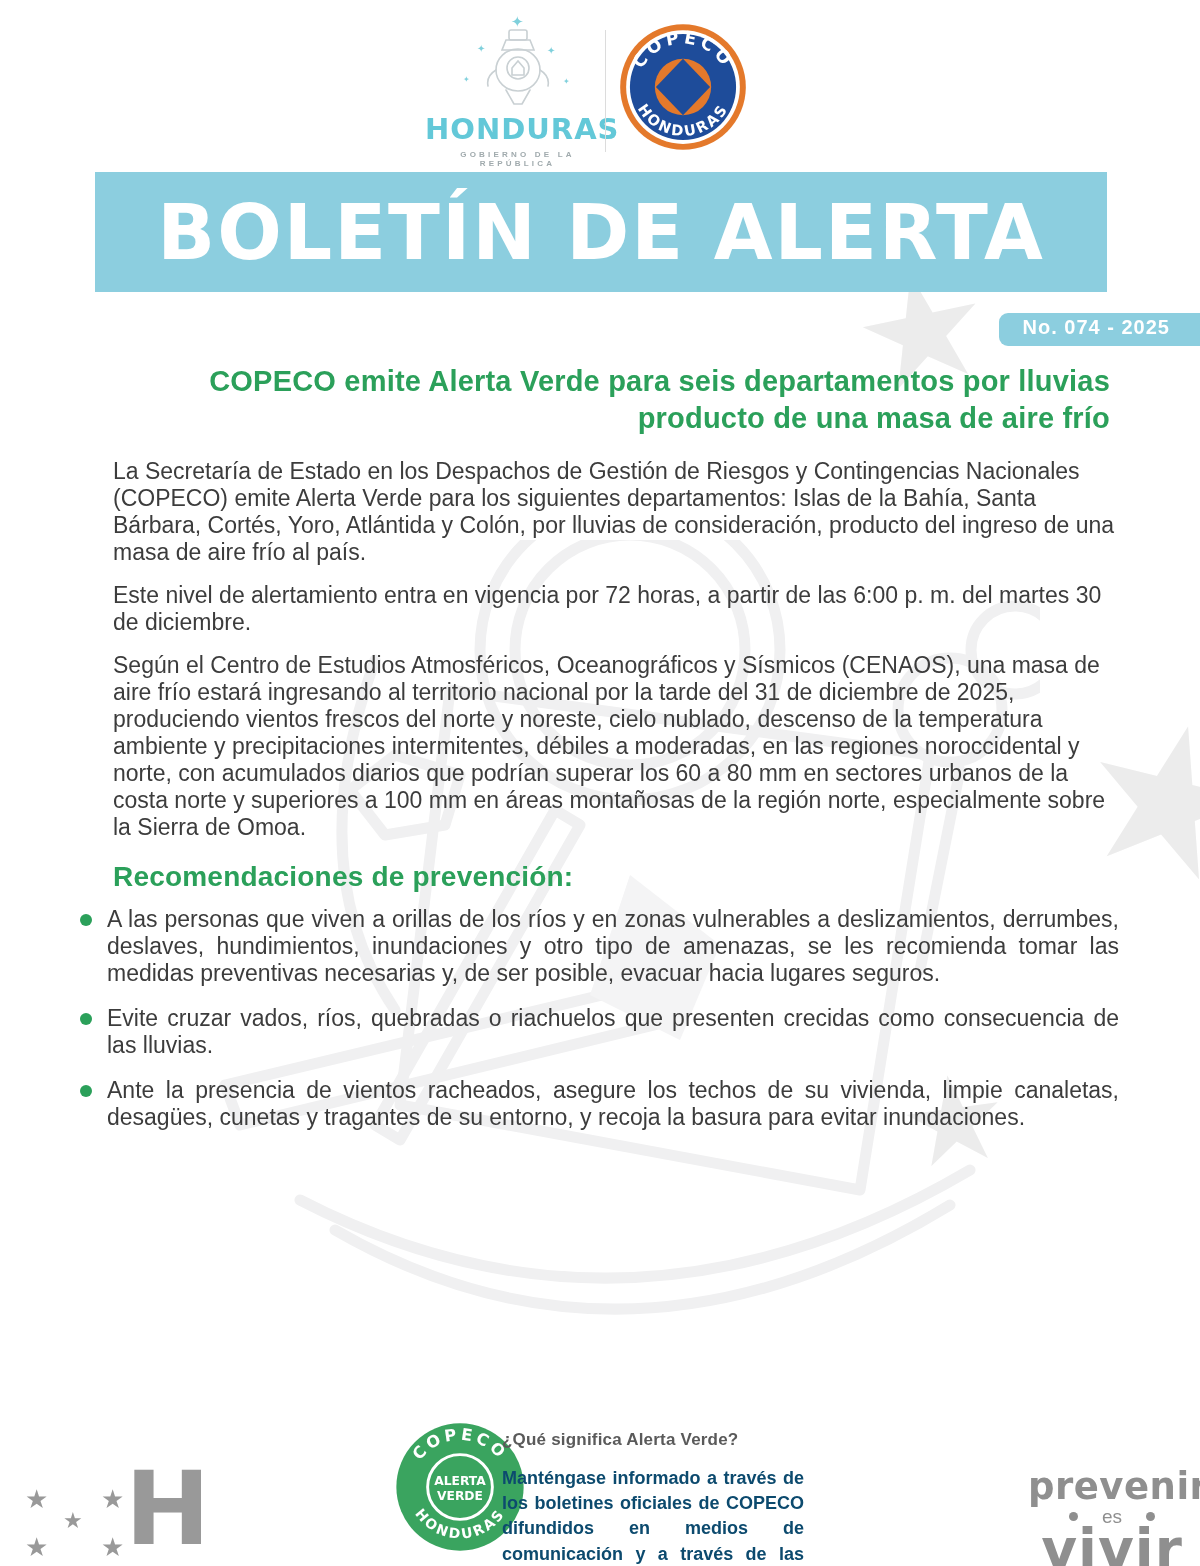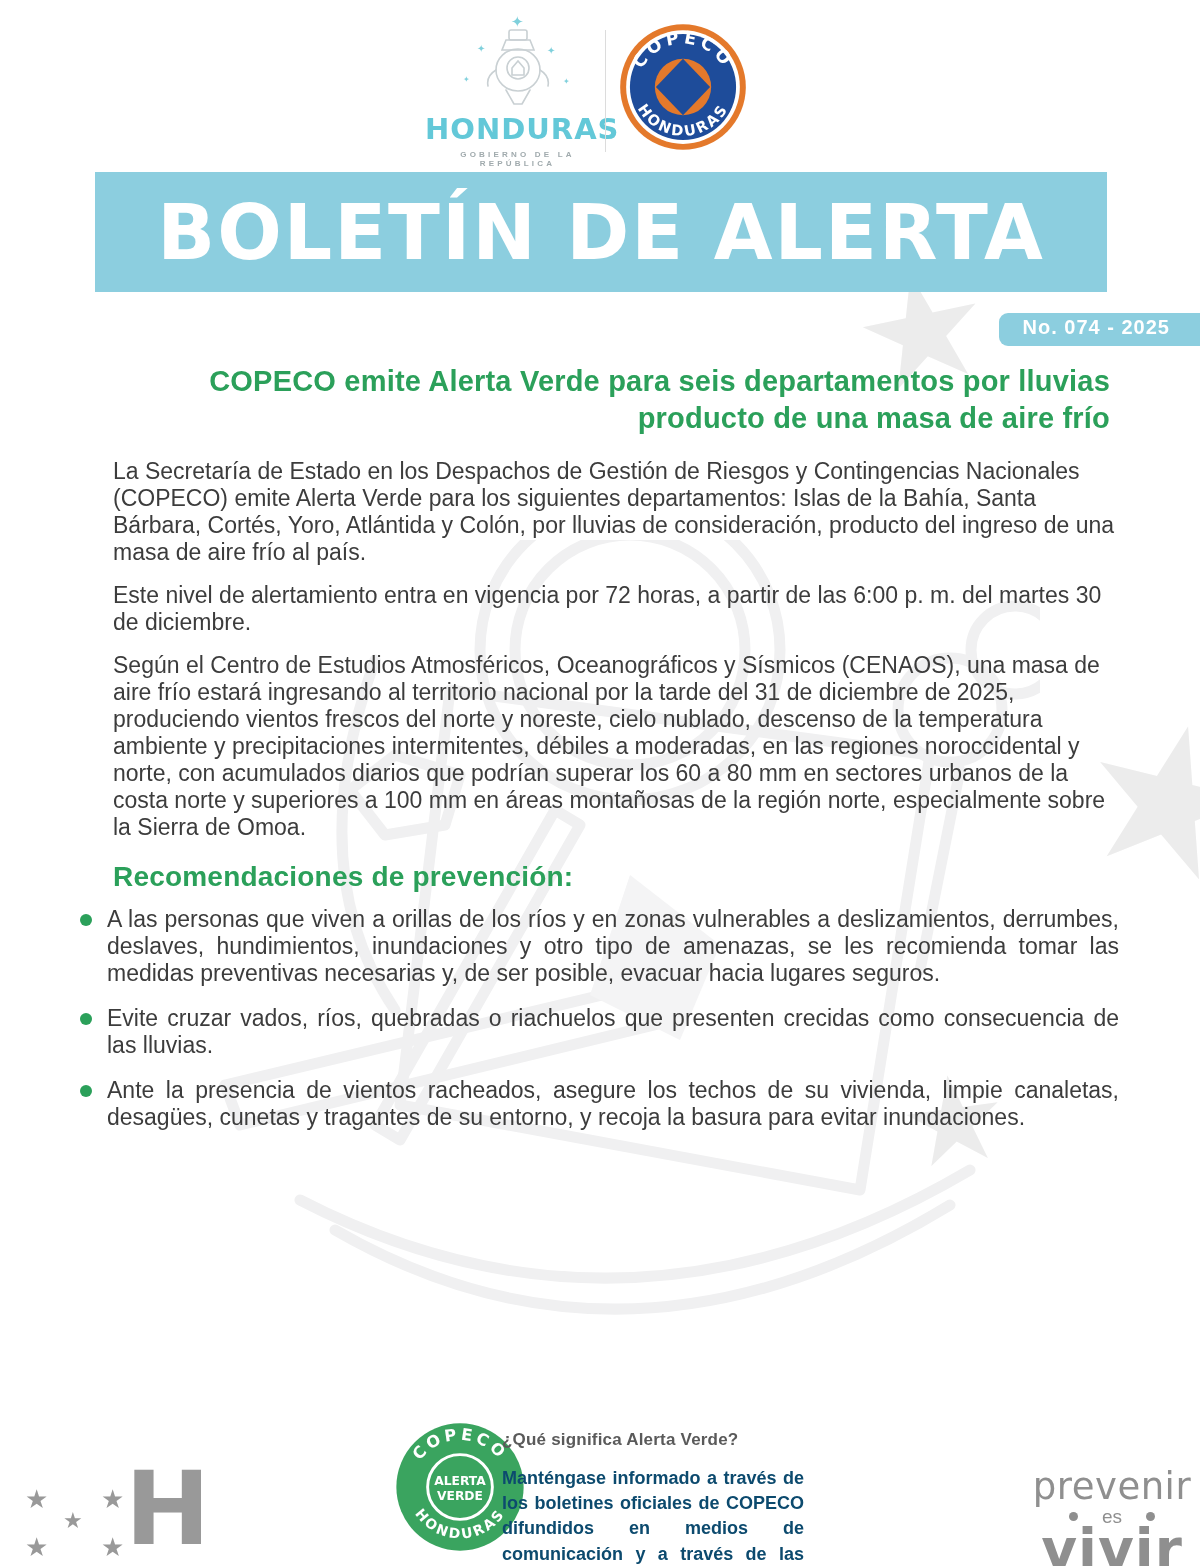--- a/index.html
+++ b/index.html
@@ -64,21 +64,21 @@
   .h-star{position:absolute;line-height:1;}
   .h-letter{position:absolute;left:100px;top:-20px;font-family:"DejaVu Sans",sans-serif;font-weight:bold;font-size:102px;line-height:1;color:#999999;}
 
   .alert-badge{position:absolute;left:393px;top:1420px;}
 
   .footer-text{position:absolute;left:502px;top:1430px;width:302px;}
   .footer-q{font-weight:bold;font-size:17px;color:#5a5a5a;margin-bottom:16px;letter-spacing:0.2px;}
   .footer-a{font-weight:bold;font-size:18px;line-height:1.4;color:#0c4a6e;text-align:justify;}
 
   .slogan{position:absolute;left:1028px;top:1468px;width:168px;text-align:center;color:#8f8f8f;}
-  .slogan-prevenir{font-family:"DejaVu Sans",sans-serif;font-size:37px;line-height:1;letter-spacing:0.5px;}
+  .slogan-prevenir{font-family:"DejaVu Sans",sans-serif;font-size:37px;line-height:1;letter-spacing:0.5px;font-weight:bold;}
   .slogan-es-row{display:flex;align-items:center;justify-content:center;gap:24px;margin-top:2px;}
   .slogan-dot{width:9px;height:9px;border-radius:50%;background:#8f8f8f;}
   .slogan-es{font-size:19px;line-height:1;}
   .slogan-vivir{font-family:"DejaVu Sans",sans-serif;font-weight:bold;font-size:55px;line-height:0.85;letter-spacing:1px;}
 
   .curved-text{font-family:"DejaVu Sans",sans-serif;font-weight:bold;fill:#ffffff;}
 </style>
 </head>
 <body>
 

